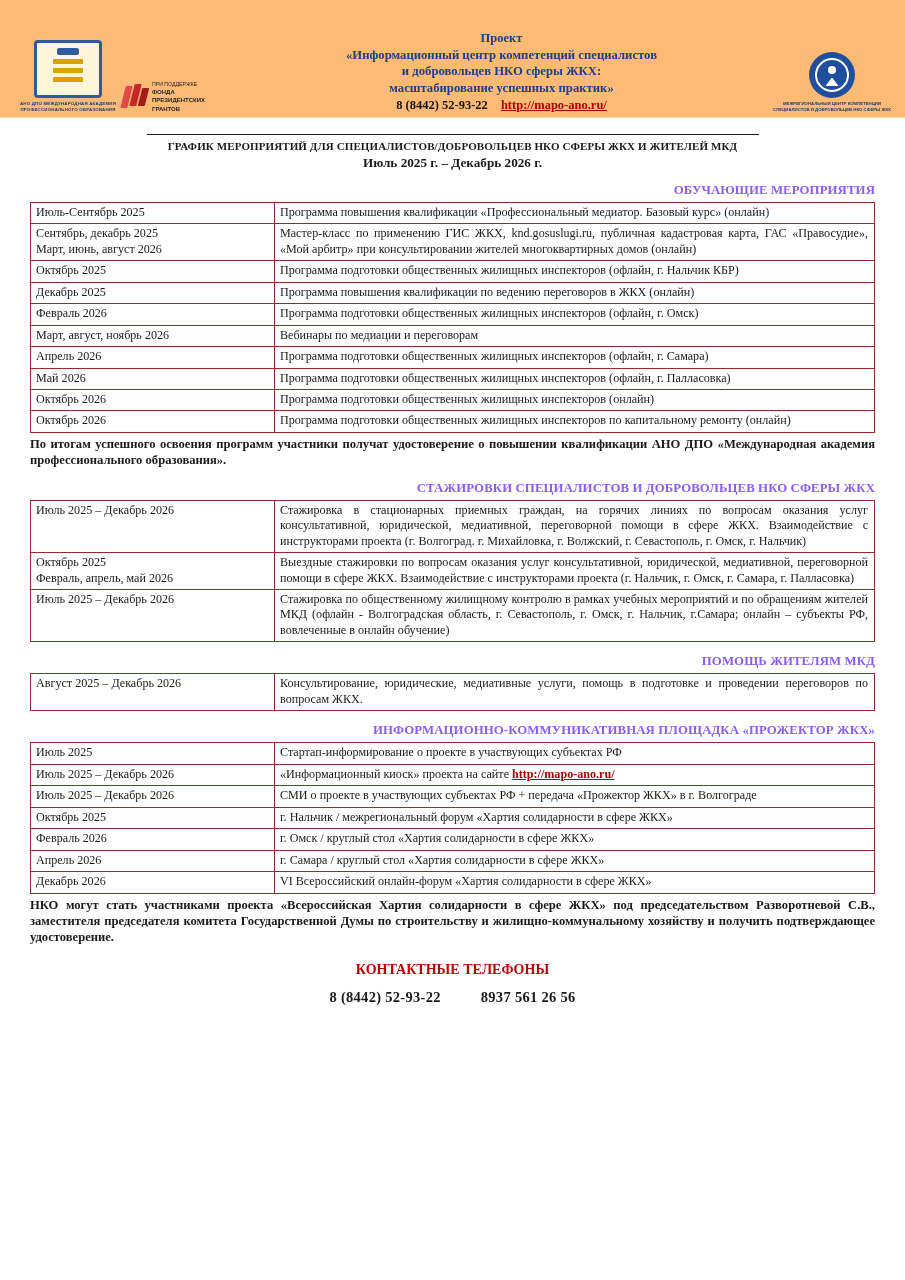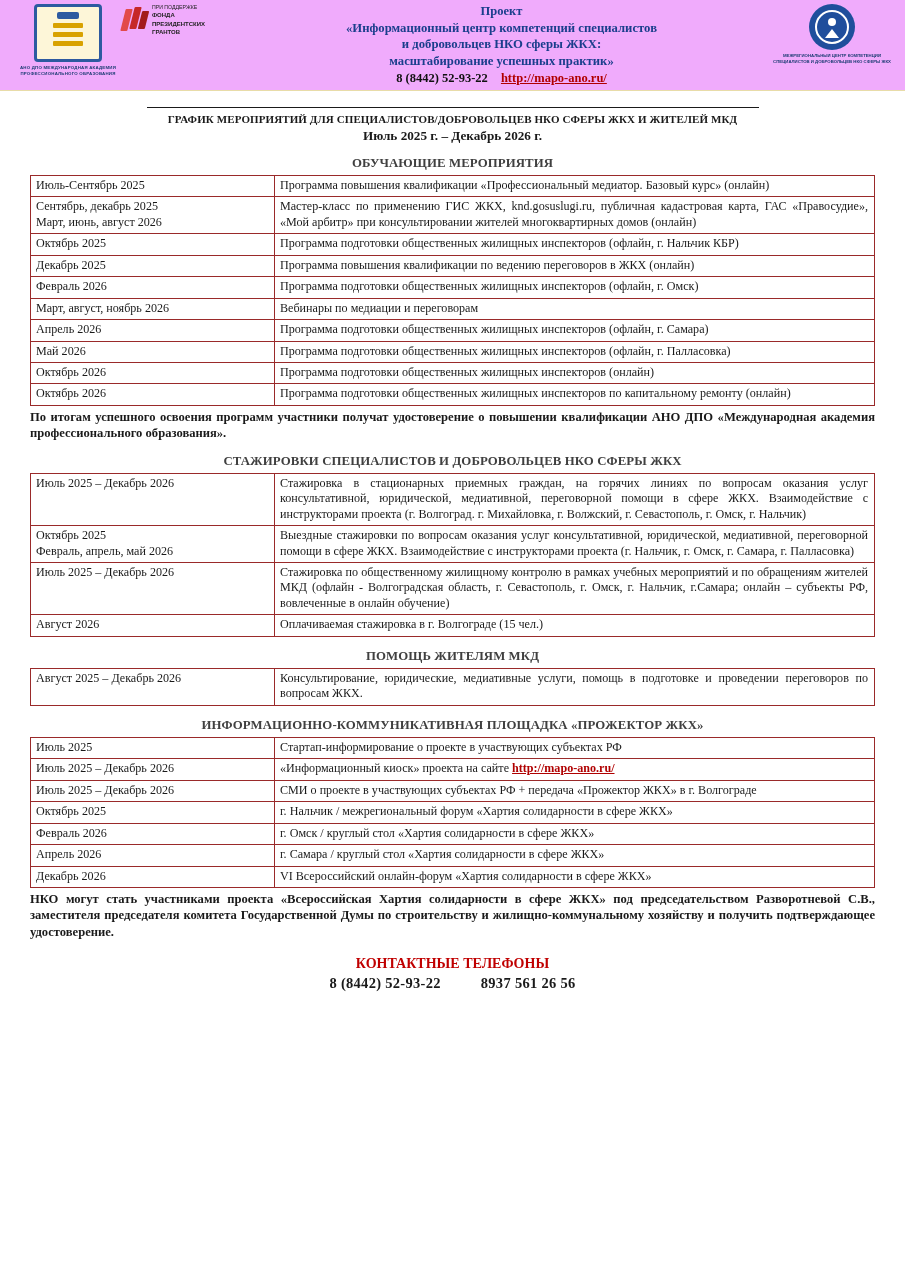--- a/index.html
+++ b/index.html
@@ -19,25 +19,25 @@
     width: 905px;
     height: 1280px;
     box-sizing: border-box;
     padding: 0;
     position: relative;
     background: #ffffff;
   }
 
   
   .header-band {
-    background: #f0abfc;
+    background: #fdba74;
     border-bottom: 1px solid #e8dca8;
-    height: 91px;
+    height: 118px;
     display: flex;
-    align-items: flex-start;
+    align-items: flex-end;
     padding: 4px 14px 4px 14px;
     box-sizing: border-box;
   }
   .logo-left {
     width: 108px;
     flex: 0 0 108px;
     text-align: center;
   }
   .logo-left .emblem {
     width: 62px;
@@ -197,24 +197,24 @@
     letter-spacing: 0.1px;
   }
   .doc-subtitle {
     text-align: center;
     font-weight: bold;
     font-size: 13.2px;
     margin-top: 1px;
     font-family: Liberation Serif, serif;
   }
   .section-head {
-    text-align: center;
+    text-align: right;
     font-weight: bold;
     font-size: 12.8px;
-    color: #404040;
+    color: #8b5cf6;
     margin: 12px 0 4px 0;
     letter-spacing: 0.1px;
   }
   table.sched {
     width: 100%;
     border-collapse: collapse;
     table-layout: fixed;
   }
   table.sched td {
     border: 1px solid #9a2a2a;
@@ -247,21 +247,21 @@
     text-align: center;
     font-weight: bold;
     font-size: 14px;
     color: #c00000;
     margin-top: 16px;
   }
   .contacts-row {
     text-align: center;
     font-weight: bold;
     font-size: 14.5px;
-    margin-top: 3px;
+    margin-top: 11px;
     letter-spacing: 0.3px;
   }
   .contacts-row span { margin: 0 18px; }
   .nowrap { white-space: nowrap; }
 </style>
 </head>
 <body>
 
 <div class="page">
 
@@ -378,24 +378,20 @@
             </tr>
             <tr>
               <td class="c1" style="white-space: pre-line;">Октябрь 2025
 Февраль, апрель, май 2026</td>
               <td class="c2">Выездные стажировки по вопросам оказания услуг консультативной, юридической, медиативной, переговорной помощи в сфере ЖКХ. Взаимодействие с инструкторами проекта (г. Нальчик, г. Омск, г. Самара, г. Палласовка)</td>
             </tr>
             <tr>
               <td class="c1" style="white-space: pre-line;">Июль 2025 – Декабрь 2026</td>
               <td class="c2">Стажировка по общественному жилищному контролю в рамках учебных мероприятий и по обращениям жителей МКД (офлайн - Волгоградская область, г. Севастополь, г. Омск, г. Нальчик, г.Самара; онлайн – субъекты РФ, вовлеченные в онлайн обучение)</td>
             </tr>
-            <tr>
-              <td class="c1" style="white-space: pre-line;">Август 2026</td>
-              <td class="c2">Оплачиваемая стажировка в г. Волгограде (15 чел.)</td>
-            </tr>
           </tbody>
         </table>
         <div class="section-head">ПОМОЩЬ ЖИТЕЛЯМ МКД</div>
         <table class="sched">
           <tbody>
             <tr>
               <td class="c1" style="white-space: pre-line;">Август 2025 – Декабрь 2026</td>
               <td class="c2">Консультирование, юридические, медиативные услуги, помощь в подготовке и проведении переговоров по вопросам ЖКХ.</td>
             </tr>
           </tbody>

